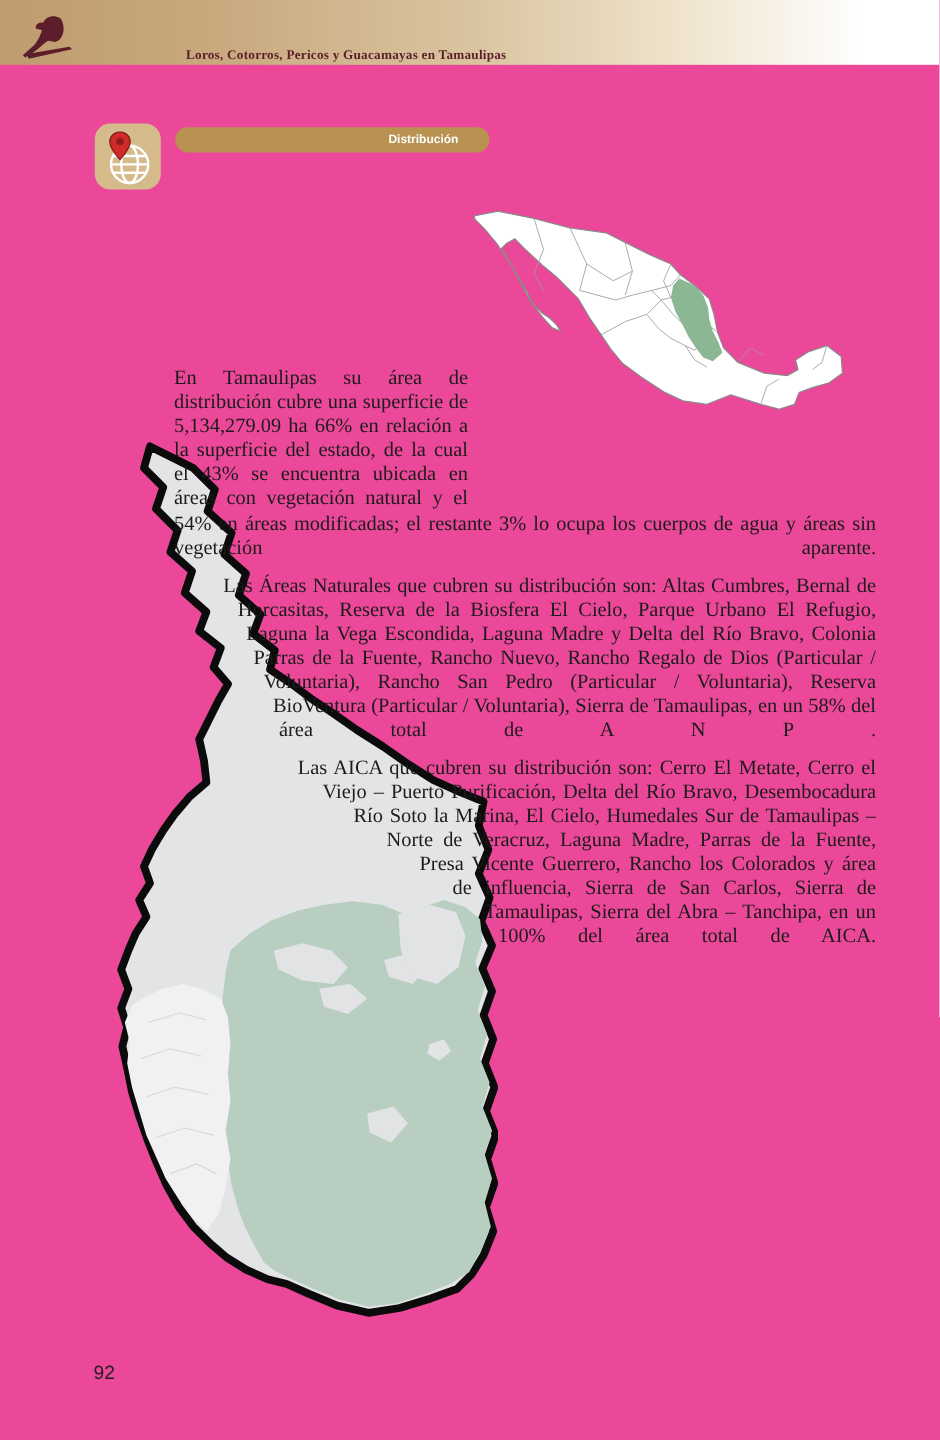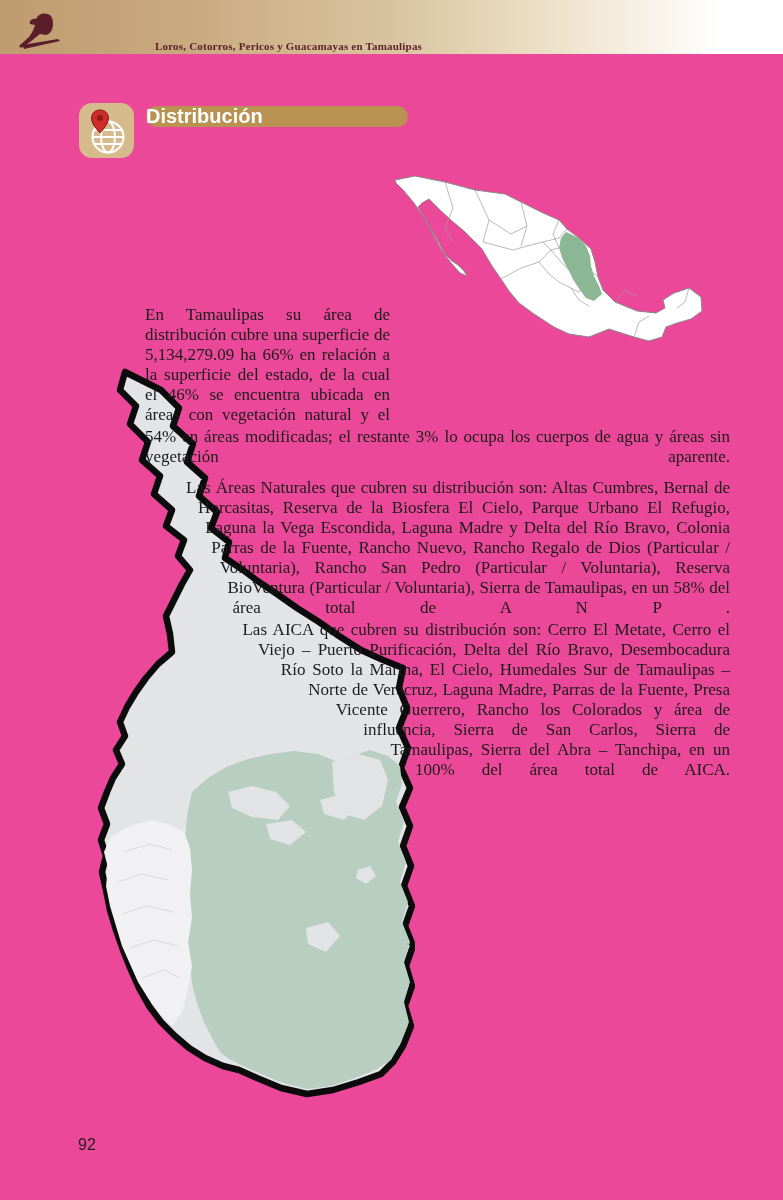--- a/index.html
+++ b/index.html
@@ -14,41 +14,41 @@
   }
   .parrot{position:absolute;left:16px;top:12px;}
   .header-title{
     position:absolute;left:155px;top:40px;font-size:11px;font-weight:600;
     color:#5b1e2a;letter-spacing:.2px;white-space:nowrap;
   }
   
   .badge-pill{
     position:absolute;left:146px;top:106px;width:262px;height:21px;
     background:#b99251;border-radius:11px;color:#ffffff;
-    font-family:"Liberation Sans",sans-serif;font-weight:bold;font-size:20px;
-    line-height:21px;text-align:left;padding-right:26px;box-sizing:border-box;
+    font-family:"Liberation Sans",sans-serif;font-weight:bold;font-size:10px;
+    line-height:21px;text-align:right;padding-right:26px;box-sizing:border-box;
     z-index:1;
   }
   .icon-tile{
     position:absolute;left:79px;top:103px;width:55px;height:55px;
     background:#d5bb8b;border-radius:13px;z-index:2;
   }
   
   .p1{
     position:absolute;left:145px;top:132px;width:245px;
     font-size:17.5px;line-height:19px;text-align:justify;text-align-last:justify;
   }
   .flow{
     position:absolute;left:145px;top:305px;width:585px;
     font-size:17px;line-height:20px;text-align:justify;
   }
   .flow p{margin:0;text-align:justify;text-align-last:justify;}
   .flow .p2{margin-bottom:11px;}
   .flow .p3{margin-bottom:6px;}
-  .flow .p4{margin-bottom:2px;}
+  .flow .p4{margin-bottom:12px;}
   .spacer-right{float:right;width:340px;height:122px;}
   .spacer-left{
     float:left;width:270px;height:760px;shape-margin:8px;
     shape-outside:polygon(0px 50px,25px 60px,48px 98px,58px 132px,74px 170px,
       82px 202px,98px 230px,125px 255px,180px 295px,235px 335px,265px 358px,
       270px 385px,265px 760px,0px 760px);
   }
   
   .mexico-map{position:absolute;left:393px;top:150px;z-index:0;}
   .tamaulipas-map{position:absolute;left:80px;top:362px;z-index:0;}
@@ -163,20 +163,20 @@
           <path d="M62,616 L84,608 L100,616"></path>
         </g>
       </g>
     </svg>
   </div>
 
 
   <div class="flow">
     <div class="spacer-right"></div>
     <div class="spacer-left"></div>
-    <p class="p2">En Tamaulipas su área de distribución cubre una superficie de 5,134,279.09 ha 66% en relación a la superficie del estado, de la cual el 46% se encuentra ubicada en áreas con vegetación natural y el 54% en áreas modificadas; el restante 3% lo ocupa los cuerpos de agua y áreas sin vegetación aparente.</p>
+    <p class="p2">En Tamaulipas su área de distribución cubre una superficie de 5,134,279.09 ha 66% en relación a la superficie del estado, de la cual el 43% se encuentra ubicada en áreas con vegetación natural y el 54% en áreas modificadas; el restante 3% lo ocupa los cuerpos de agua y áreas sin vegetación aparente.</p>
     <p class="p4">Las Áreas Naturales que cubren su distribución son: Altas Cumbres, Bernal de Horcasitas, Reserva de la Biosfera El Cielo, Parque Urbano El Refugio, Laguna la Vega Escondida, Laguna Madre y Delta del Río Bravo, Colonia Parras de la Fuente, Rancho Nuevo, Rancho Regalo de Dios (Particular / Voluntaria), Rancho San Pedro (Particular / Voluntaria), Reserva BioVentura (Particular / Voluntaria), Sierra de Tamaulipas, en un 58% del área total de A N P .</p>
     <p class="p5">Las AICA que cubren su distribución son: Cerro El Metate, Cerro el Viejo – Puerto Purificación, Delta del Río Bravo, Desembocadura Río Soto la Marina, El Cielo, Humedales Sur de Tamaulipas – Norte de Veracruz, Laguna Madre, Parras de la Fuente, Presa Vicente Guerrero, Rancho los Colorados y área de influencia, Sierra de San Carlos, Sierra de Tamaulipas, Sierra del Abra – Tanchipa, en un 100% del área total de AICA.</p>
   </div>
 
   <div class="page-number">92</div>
 
 </div>
 
 </body></html>

